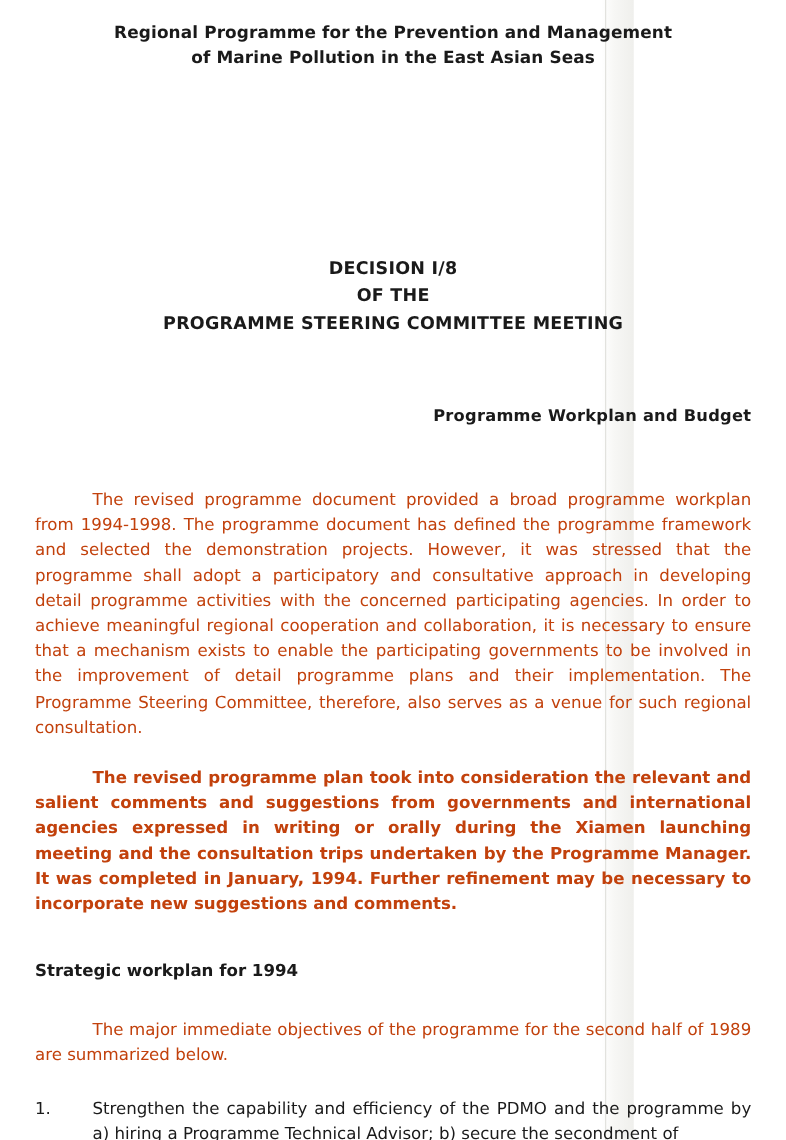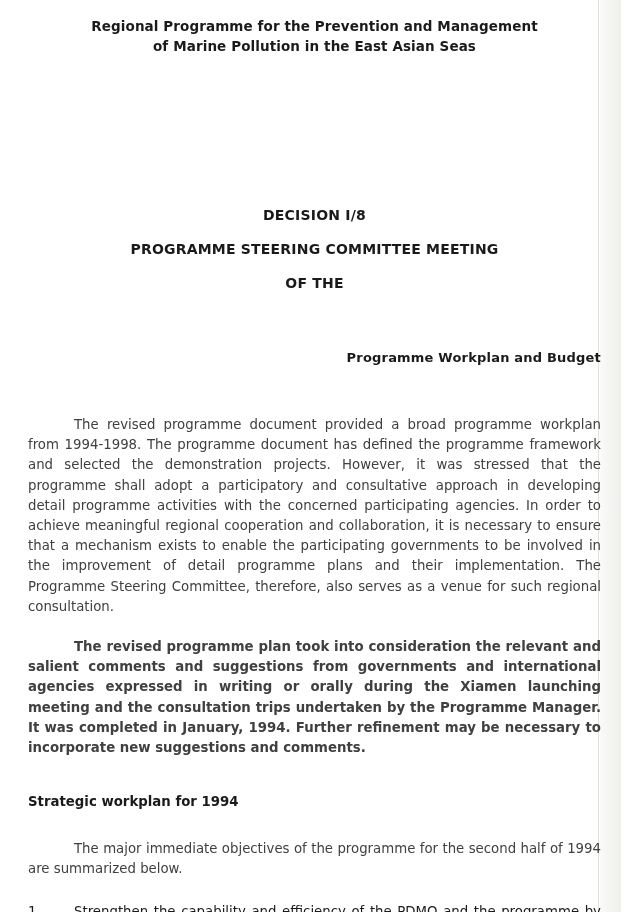--- a/index.html
+++ b/index.html
@@ -10,21 +10,21 @@
   body {
     width: 629px;
     height: 912px;
     font-family: "DejaVu Sans", sans-serif;
     color: #1a1a1a;
     position: relative;
     overflow: hidden;
   }
   .page {
     position: relative;
-    width: 621px;
+    width: 507px;
     height: 912px;
     background: #ffffff;
     box-sizing: border-box;
   }
   
   .scan-edge {
     position: absolute;
     top: 0;
     right: 0;
     width: 26px;
@@ -58,37 +58,37 @@
   .header .line2 { display: block; }
 
   .decision-block {
     text-align: center;
     font-weight: bold;
     font-size: 14px;
     line-height: 22px;
     letter-spacing: 0.2px;
     margin-top: 148px;
   }
-  .decision-block span { display: block; margin-top: 12px; }
+  .decision-block span { display: block; }
 
   .subtitle {
     text-align: right;
     font-weight: bold;
     font-size: 13px;
     letter-spacing: 0.2px;
     margin-top: 56px;
   }
 
   .para {
     font-size: 13.3px;
     line-height: 20.2px;
     text-align: justify;
     text-justify: inter-word;
     margin: 0;
-    color: #404040;
+    color: #c2410c;
   }
   .para.first {
     margin-top: 50px;
     text-indent: 46px;
   }
   .para.second {
     margin-top: 20px;
     text-indent: 46px;
     font-weight: bold;
   }
@@ -132,33 +132,33 @@
 
   <div class="content">
 
     <div class="header">
       <span>Regional Programme for the Prevention and Management</span>
       <span class="line2">of Marine Pollution in the East Asian Seas</span>
     </div>
 
     <div class="decision-block">
       <span>DECISION I/8</span>
+      <span>OF THE</span>
       <span>PROGRAMME STEERING COMMITTEE MEETING</span>
-      <span>OF THE</span>
     </div>
 
     <div class="subtitle">Programme Workplan and Budget</div>
 
     <p class="para first">The revised programme document provided a broad programme workplan from 1994-1998.  The programme document has defined the programme framework and selected the demonstration projects.  However, it was stressed that the programme shall adopt a participatory and consultative approach in developing detail programme activities with the concerned participating agencies.    In order to achieve meaningful regional cooperation and collaboration, it is necessary to ensure that a mechanism exists to enable the participating governments to be involved in the improvement of detail programme plans and their implementation.    The Programme Steering Committee, therefore, also serves as a venue for such regional consultation.</p>
 
     <p class="para second">The revised programme plan took into consideration the relevant and salient comments and suggestions from governments and international agencies expressed in writing or orally during the Xiamen launching meeting and the consultation trips undertaken by the Programme Manager.  It was completed in January, 1994.   Further refinement may  be necessary to incorporate new suggestions and comments.</p>
 
     <div class="section-head">Strategic workplan for 1994</div>
 
-    <p class="para third">The major immediate objectives of the programme for the second half of 1994 are summarized below.</p>
+    <p class="para third">The major immediate objectives of the programme for the second half of 1989 are summarized below.</p>
 
     <div class="list">
       <div class="list-item">
         <span class="list-num">1.</span>
         <span class="list-text">Strengthen the capability and efficiency of the PDMO and the programme by a) hiring a Programme Technical Advisor; b) secure the secondment of</span>
       </div>
     </div>
 
   </div>
 </div>

